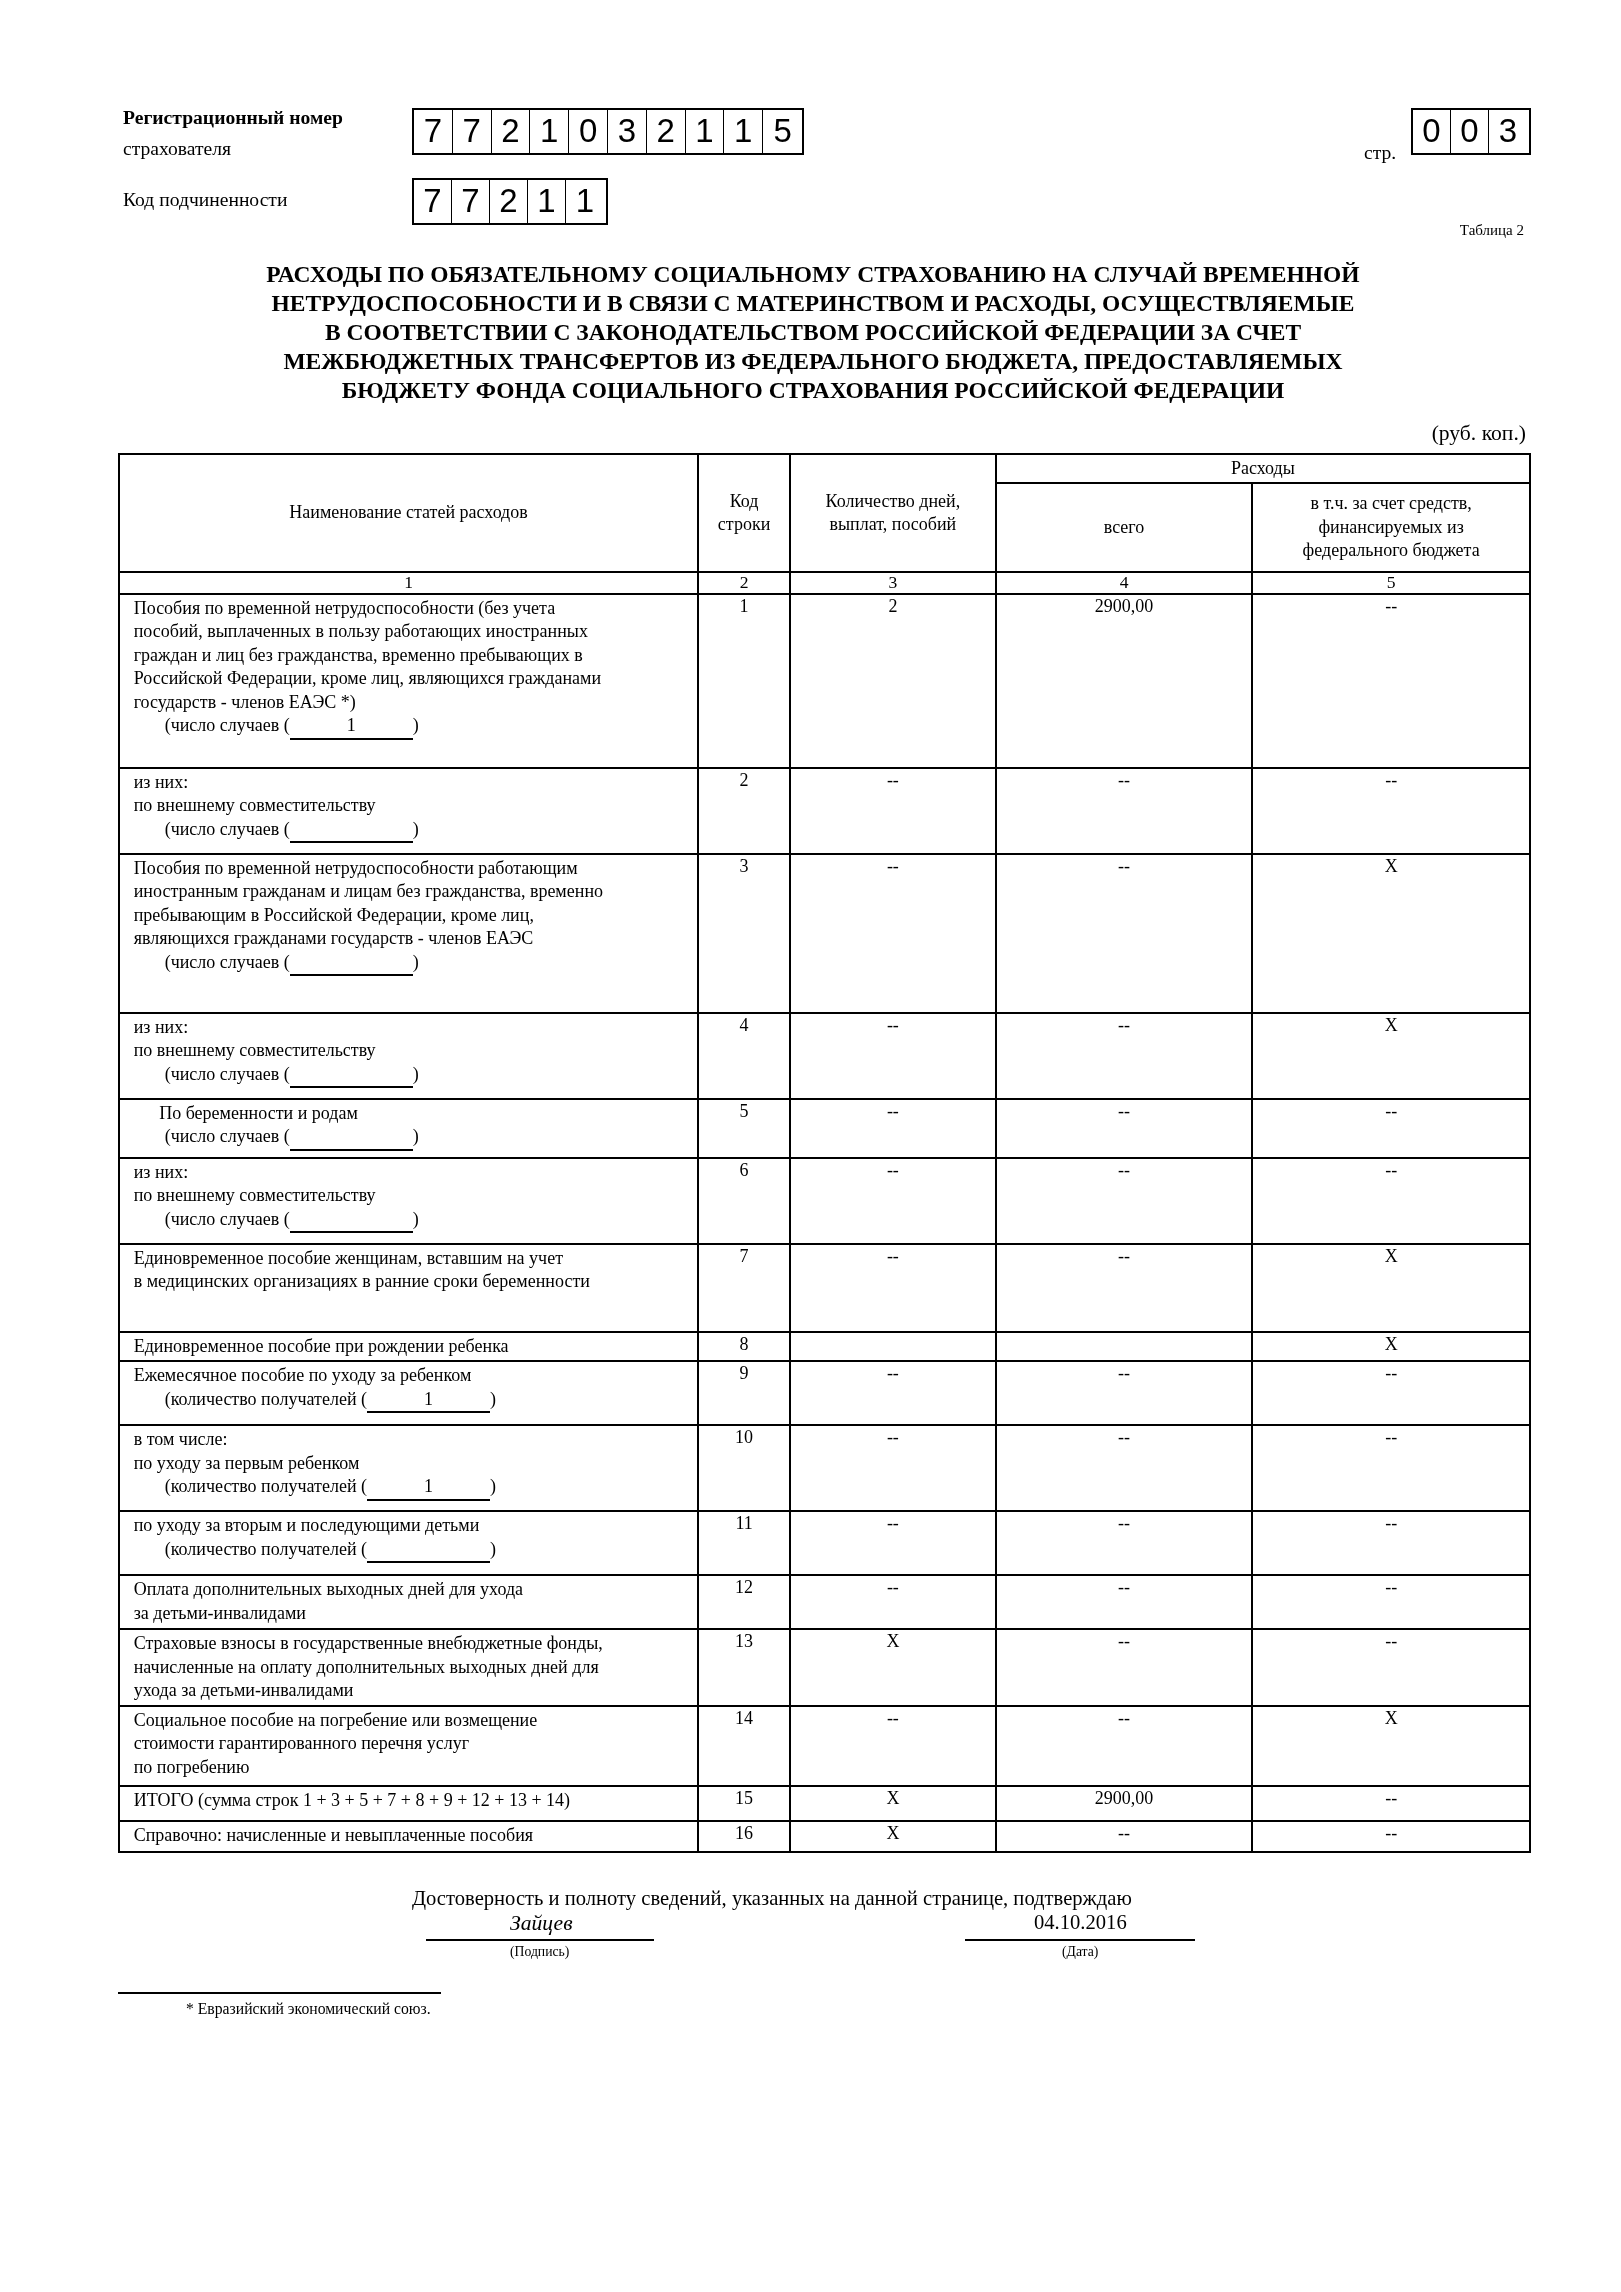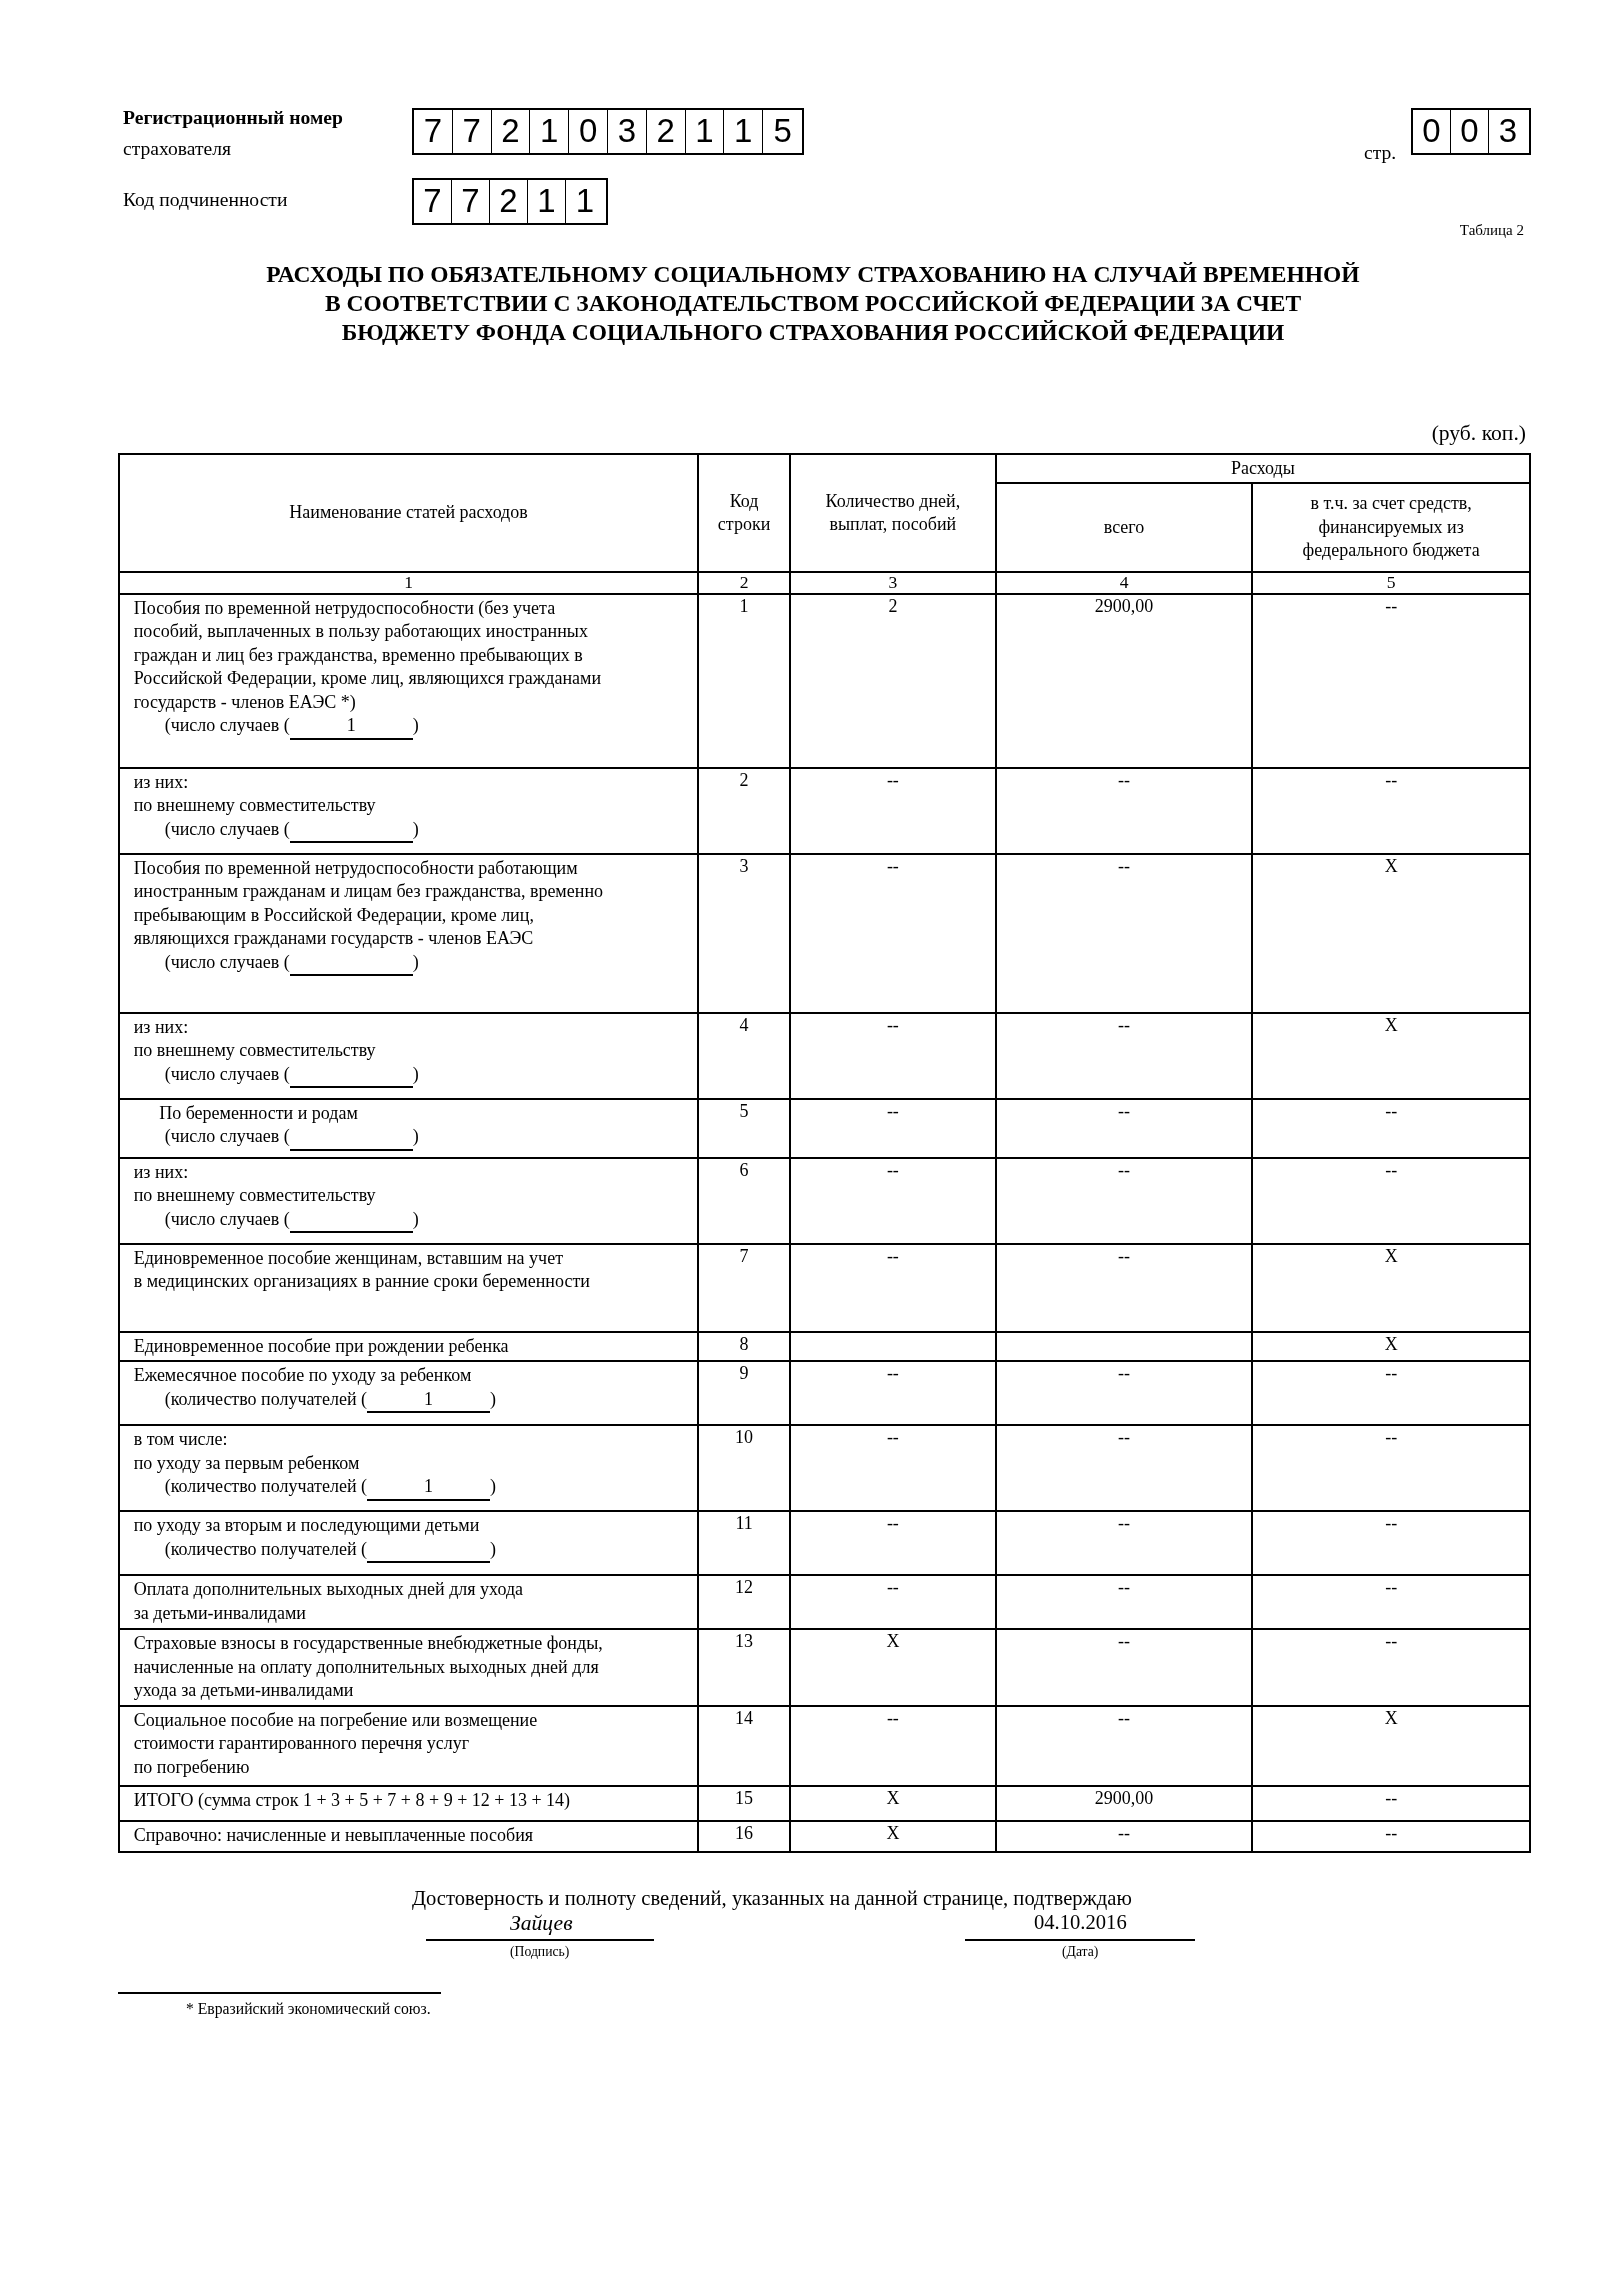--- a/index.html
+++ b/index.html
@@ -57,21 +57,23 @@
 <div class="cells" style="left:1411px; top:108px; width:120px;" id="page-cells">
     <div class="c" style="width: 38px;">0</div>
     <div class="c" style="width: 38px;">0</div>
     <div class="c" style="width: 38px;">3</div>
   </div>
 
 <div class="abs" style="left:1372px; top:222px; width:152px; text-align:right; font-size:15px;">Таблица 2</div>
 
 <div class="title" id="title">
     <div>РАСХОДЫ ПО ОБЯЗАТЕЛЬНОМУ СОЦИАЛЬНОМУ СТРАХОВАНИЮ НА СЛУЧАЙ ВРЕМЕННОЙ</div>
+    <div>НЕТРУДОСПОСОБНОСТИ И В СВЯЗИ С МАТЕРИНСТВОМ И РАСХОДЫ, ОСУЩЕСТВЛЯЕМЫЕ</div>
     <div>В СООТВЕТСТВИИ С ЗАКОНОДАТЕЛЬСТВОМ РОССИЙСКОЙ ФЕДЕРАЦИИ ЗА СЧЕТ</div>
+    <div>МЕЖБЮДЖЕТНЫХ ТРАНСФЕРТОВ ИЗ ФЕДЕРАЛЬНОГО БЮДЖЕТА, ПРЕДОСТАВЛЯЕМЫХ</div>
     <div>БЮДЖЕТУ ФОНДА СОЦИАЛЬНОГО СТРАХОВАНИЯ РОССИЙСКОЙ ФЕДЕРАЦИИ</div>
   </div>
 
 <div class="abs" style="left:1372px; top:421px; width:154px; text-align:right; font-size:21.6px;">(руб. коп.)</div>
 
 <table>
   <colgroup>
     <col style="width:580px">
       <col style="width:92px">
       <col style="width:206px">

